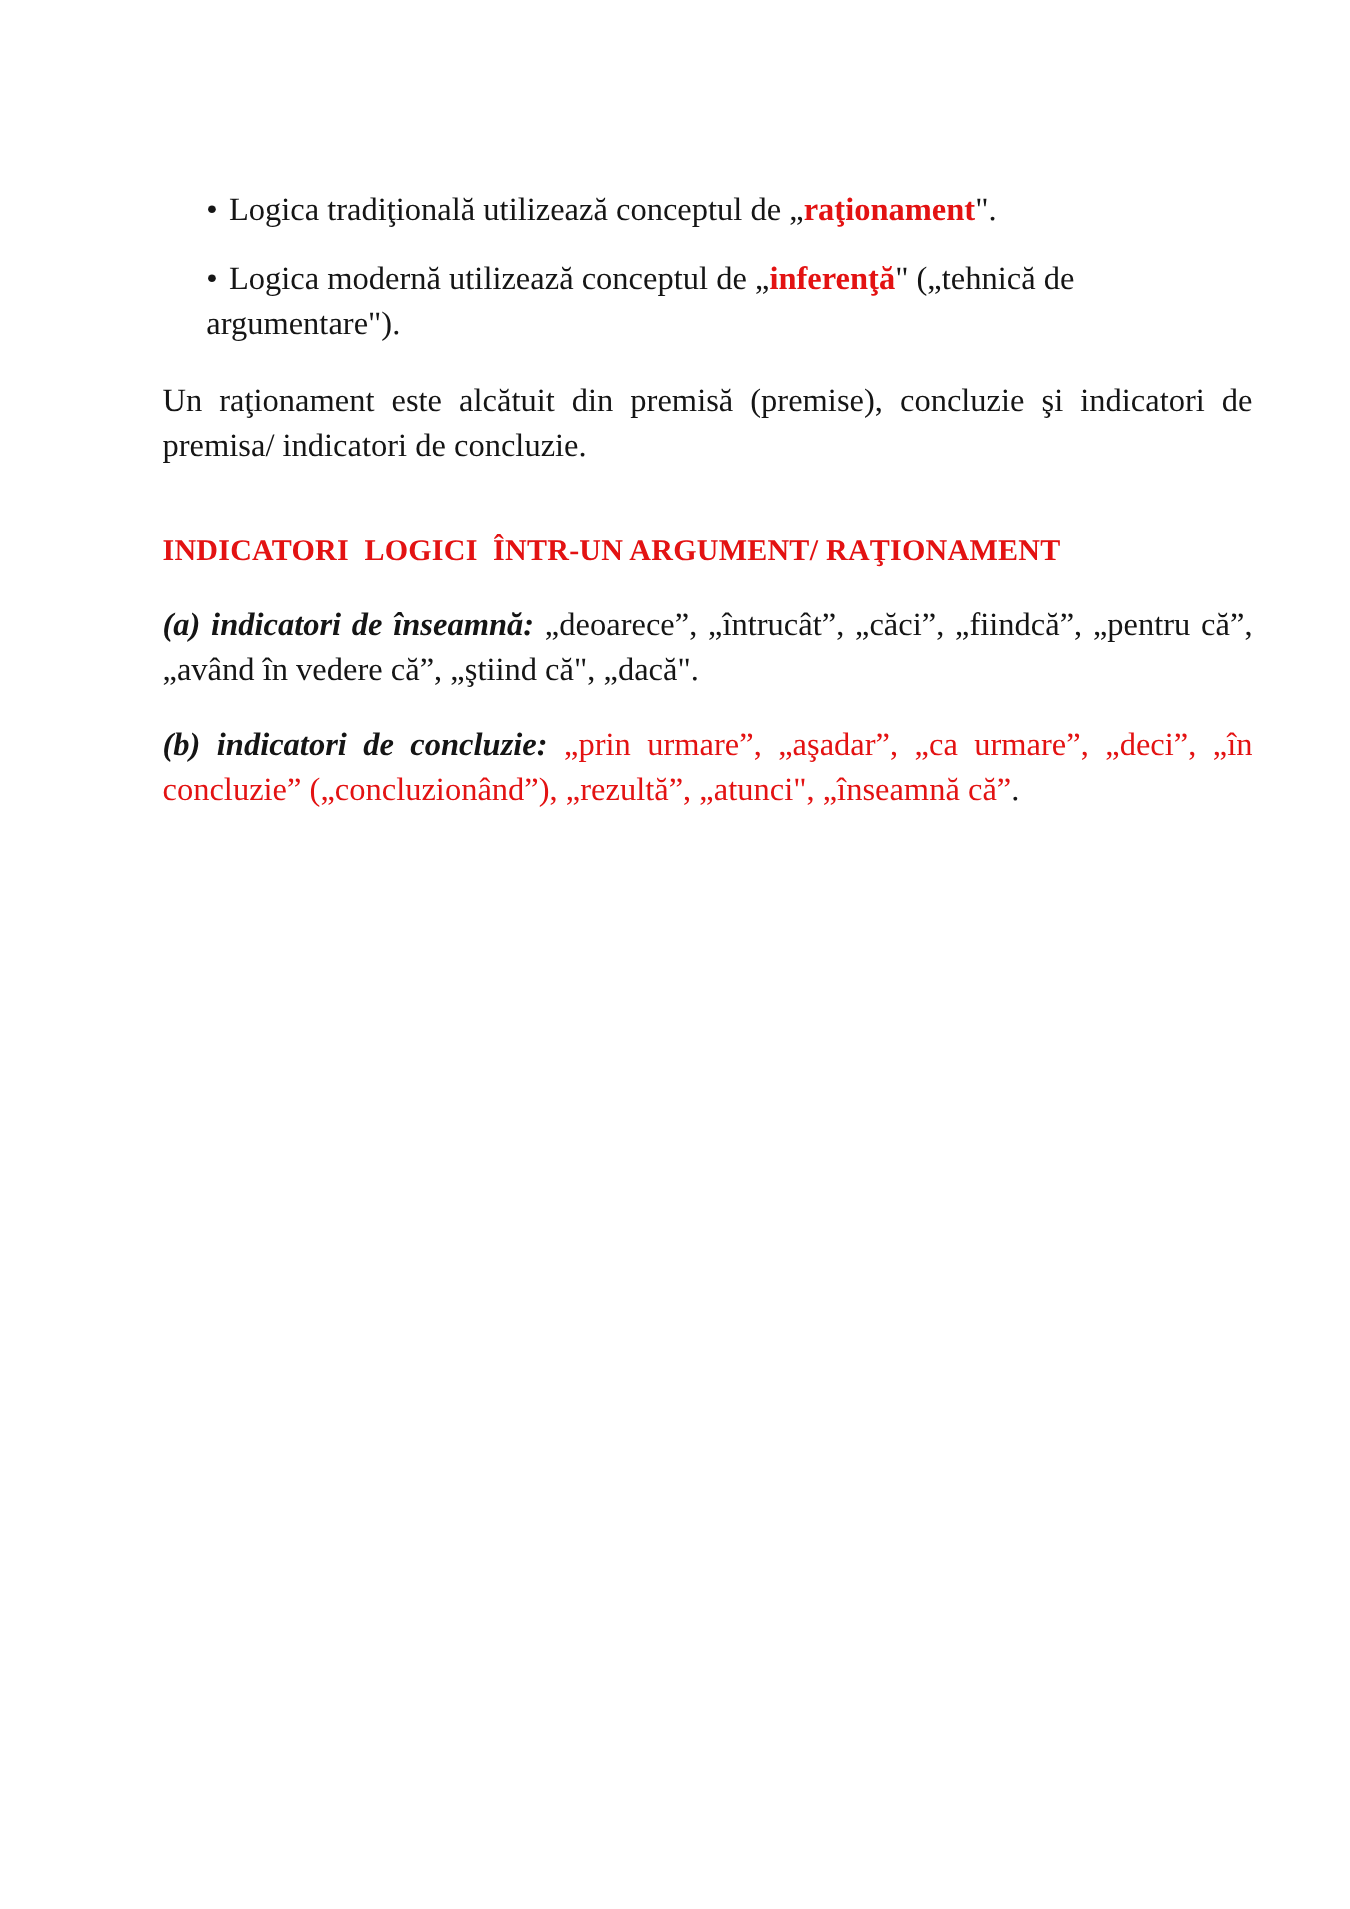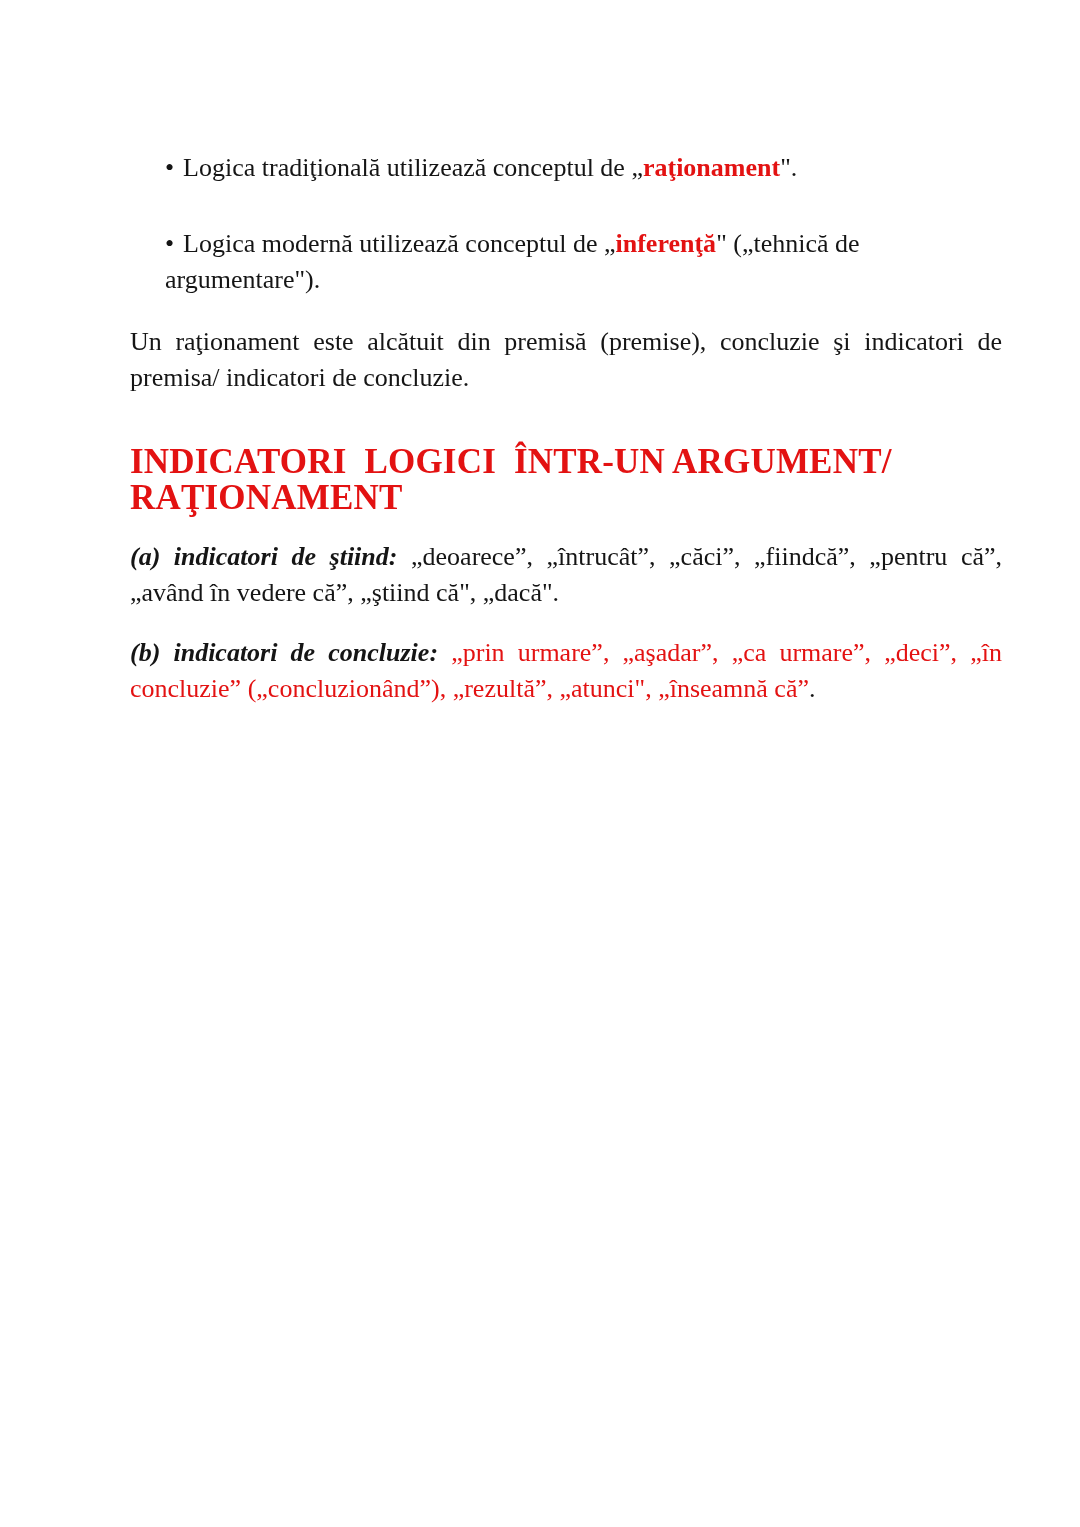--- a/index.html
+++ b/index.html
@@ -21,37 +21,37 @@
     left: 130px;
     top: 150px;
     width: 872px;
     font-size: 26px;
     line-height: 36px;
   }
   .bullet-row {
     margin-left: 35px;
   }
   .bullet-row.second {
-    margin-top: 40px;
+    margin-top: 19px;
   }
   .bullet-marker {
     display: inline-block;
     margin-right: 9px;
   }
   .kw {
     font-weight: bold;
   }
   .para {
     text-align: justify;
     margin-top: 26px;
   }
   .heading {
     margin-top: 48px;
     font-weight: bold;
-    font-size: 35px;
+    font-size: 24px;
     white-space: pre-wrap;
     letter-spacing: 0.2px;
   }
   .item {
     text-align: justify;
   }
   .item-a { margin-top: 23px; }
   .item-b { margin-top: 24px; }
   .label {
     font-weight: bold;
@@ -70,21 +70,21 @@
 
     <div class="bullet-row second">
       <span class="bullet-marker">•</span><span>Logica modernă utilizează conceptul de „</span><span class="kw red-accent" style="color: rgb(227, 18, 18);">inferenţă</span><span>" („tehnică de argumentare").</span>
     </div>
 
     <div class="para">Un raţionament este alcătuit din premisă (premise), concluzie şi indicatori de premisa/ indicatori de concluzie.</div>
 
     <div class="heading red-accent" style="color: rgb(227, 18, 18);">INDICATORI  LOGICI  ÎNTR-UN ARGUMENT/ RAŢIONAMENT</div>
 
     <div class="item item-a">
-      <span class="label">(a) indicatori de ştiind:</span><span> „deoarece”, „întrucât”, „căci”, „fiindcă”, „pentru că”, „având în vedere că”, „ştiind că", „dacă".</span>
+      <span class="label">(a) indicatori de înseamnă:</span><span> „deoarece”, „întrucât”, „căci”, „fiindcă”, „pentru că”, „având în vedere că”, „ştiind că", „dacă".</span>
     </div>
 
     <div class="item item-b">
       <span class="label">(b) indicatori de concluzie:</span><span class="red-accent" style="color: rgb(227, 18, 18);"> „prin urmare”, „aşadar”, „ca urmare”, „deci”, „în concluzie” („concluzionând”), „rezultă”, „atunci", „înseamnă că”</span><span>.</span>
     </div>
 
   </div>
 </div>
 
 </body></html>

